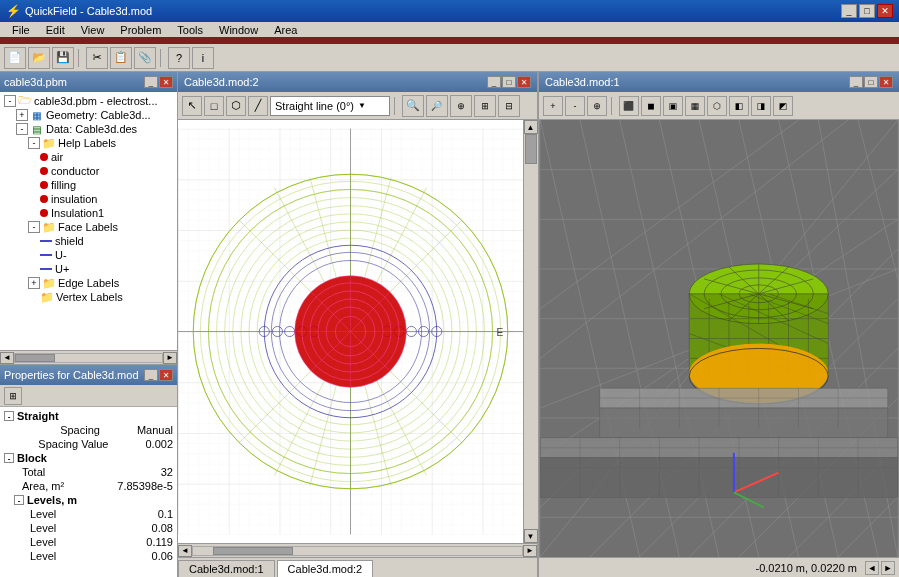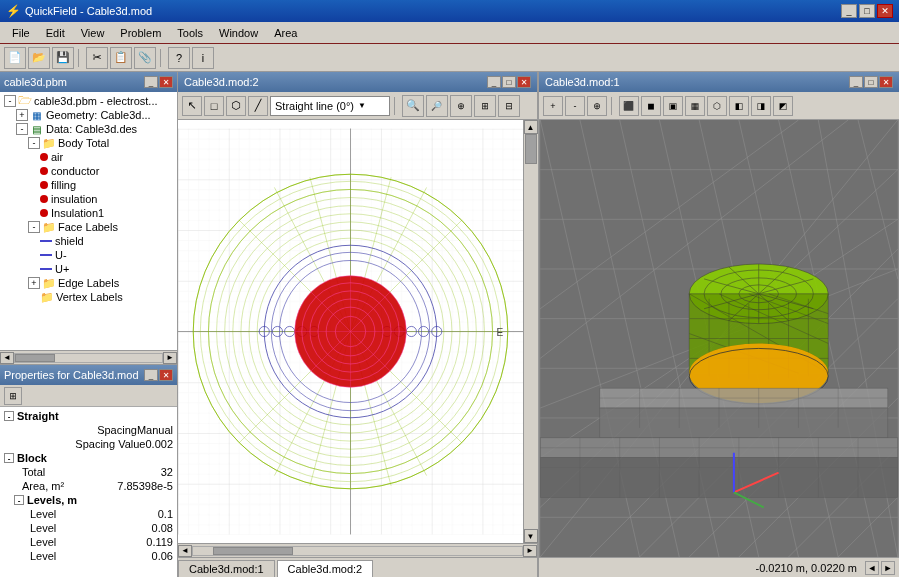--- a/index.html
+++ b/index.html
@@ -6,21 +6,21 @@
     body { font-family: 'Segoe UI', Tahoma, Geneva, Verdana, sans-serif; font-size: 11px; background: #d4d0c8; width: 899px; height: 577px; overflow: hidden; }
     
     
     .title-bar { background: linear-gradient(to bottom, #1a5eb8, #1040a0); color: white; height: 22px; display: flex; align-items: center; padding: 0 6px; justify-content: space-between; }
     .title-bar-left { display: flex; align-items: center; gap: 4px; }
     .title-bar-controls { display: flex; gap: 2px; }
     .title-btn { width: 16px; height: 14px; border: 1px solid #888; background: #d4d0c8; display: flex; align-items: center; justify-content: center; font-size: 9px; cursor: pointer; color: #000; }
     .title-btn.close { background: #c0392b; color: white; border-color: #a00; }
 
     
-    .menu-bar { background: #d4d0c8; height: 22px; display: flex; align-items: center; padding: 0 4px; border-bottom: 1px solid #7f1d1d; }
+    .menu-bar { background: #d4d0c8; height: 22px; display: flex; align-items: center; padding: 0 4px; border-bottom: 7px solid #7f1d1d; }
     .menu-item { padding: 2px 8px; cursor: pointer; font-size: 11px; }
 
     
     .toolbar { background: #d4d0c8; height: 28px; display: flex; align-items: center; padding: 2px 4px; border-bottom: 1px solid #999; gap: 2px; }
     .tb-btn { width: 22px; height: 22px; border: 1px solid #999; background: #d4d0c8; display: flex; align-items: center; justify-content: center; cursor: pointer; font-size: 11px; }
     .tb-sep { width: 4px; border-left: 1px solid #999; height: 18px; margin: 0 2px; }
 
     
     .main-area { display: flex; height: calc(577px - 72px); }
 
@@ -42,21 +42,21 @@
     .indent4 { padding-left: 38px; }
 
     .dot-red { width: 8px; height: 8px; background: #cc0000; border-radius: 50%; flex-shrink: 0; margin-right: 3px; }
     .dot-blue-line { width: 12px; height: 2px; background: #4444cc; flex-shrink: 0; margin-right: 3px; }
 
     
     .props-panel { background: #d4d0c8; border-top: 1px solid #999; }
     .props-content { background: white; overflow: auto; padding: 2px; font-size: 11px; }
     .props-row { display: flex; align-items: center; padding: 1px 2px; }
     .props-label { color: #000; flex: 1; }
-    .props-value { color: #000; }
+    .props-value { color: #000; padding-left: 37px; }
     .props-indent { padding-left: 8px; text-align: right; }
     .props-section { display: flex; align-items: center; padding: 1px 2px; font-weight: bold; }
     .props-expand { width: 10px; height: 10px; border: 1px solid #888; background: white; display: flex; align-items: center; justify-content: center; font-size: 8px; margin-right: 3px; cursor: pointer; }
 
     
     .center-area { flex: 1; display: flex; flex-direction: column; border-right: 2px solid #999; }
     .sub-titlebar { background: linear-gradient(to bottom, #6b8eb8, #4a6f9e); color: white; height: 20px; display: flex; align-items: center; padding: 0 6px; justify-content: space-between; font-size: 11px; }
     .sub-toolbar { background: #d4d0c8; height: 28px; display: flex; align-items: center; padding: 2px 4px; border-bottom: 1px solid #999; gap: 2px; }
 
     
@@ -149,21 +149,21 @@
 
       <div class="tree-item indent2">
         <div class="tree-toggle">-</div>
         <span class="tree-icon" style="color:#006600;font-size:10px;">▤</span>
         <span class="tree-label">Data: Cable3d.des</span>
       </div>
 
       <div class="tree-item indent3">
         <div class="tree-toggle">-</div>
         <span class="tree-icon">📁</span>
-        <span class="tree-label">Body Total</span>
+        <span class="tree-label">Help Labels</span>
       </div>
 
       <div class="tree-item indent4">
         <div class="dot-red"></div>
         <span class="tree-label">air</span>
       </div>
       <div class="tree-item indent4">
         <div class="dot-red"></div>
         <span class="tree-label">conductor</span>
       </div>

